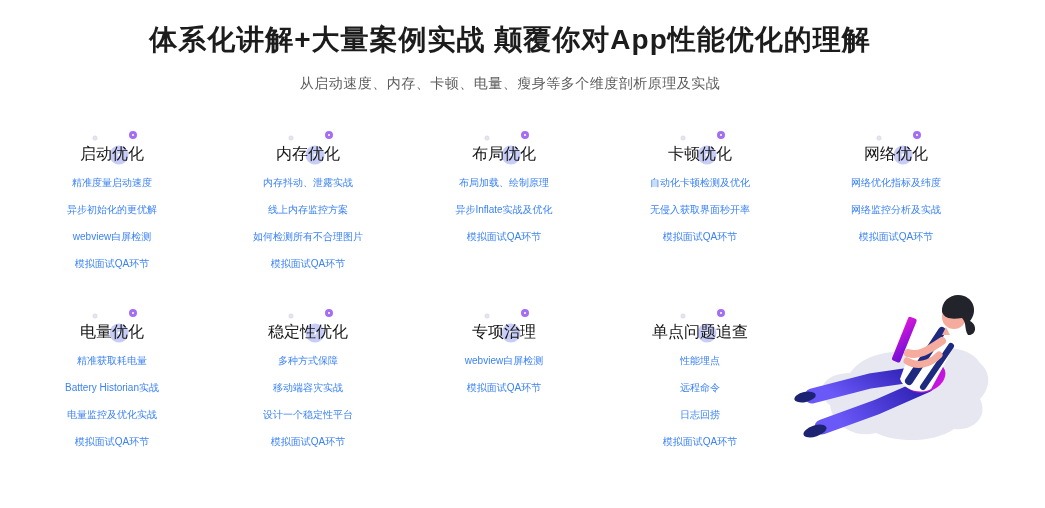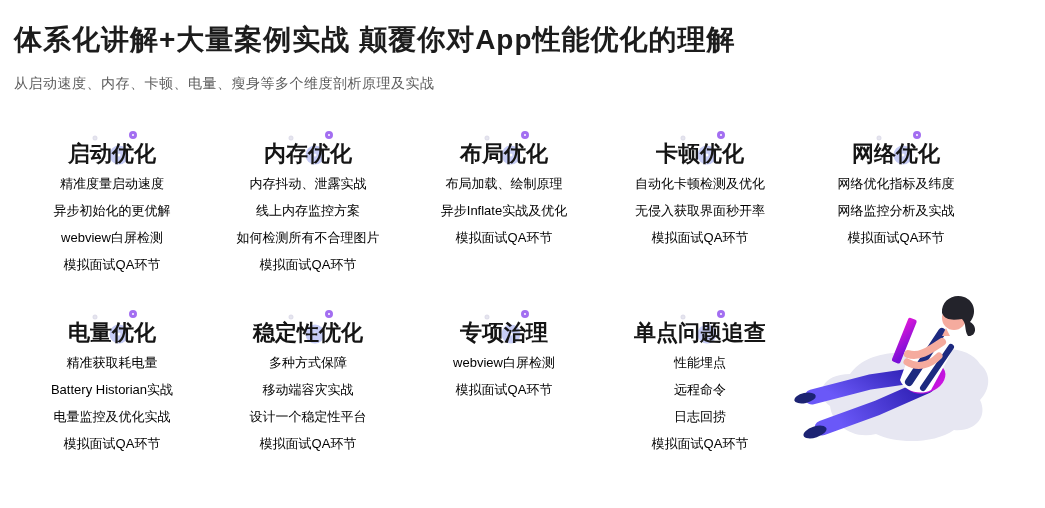--- a/index.html
+++ b/index.html
@@ -1,42 +1,42 @@
 <!DOCTYPE html>
 <html><head>
 <meta charset="utf-8">
 <style>
   * { margin:0; padding:0; box-sizing:border-box; }
   html,body { width:1045px; height:508px; background:#ffffff; overflow:hidden;
               font-family:"Liberation Sans","DejaVu Sans",sans-serif; }
   .wrap { width:992px; margin-left:14px; }
 
-  .hero { }
+  .hero { text-align:center; }
   .hero h1 { margin-top:24px; font-size:28px; line-height:32px; font-weight:700;
              color:#1c1c1c; letter-spacing:1px; }
   .hero p  { margin-top:19px; font-size:14px; line-height:16px; color:#5c5c5c;
              letter-spacing:0.5px; }
 
   .grid { display:grid; grid-template-columns:repeat(5,196px); row-gap:12px;
           margin-top:20px; width:980px; }
 
   .card { text-align:center; }
   .hw { position:relative; display:inline-block; margin-top:32px; }
-  .hw h3 { position:relative; z-index:2; font-size:22px; line-height:21px;
-           font-weight:700; color:#151515; }
+  .hw h3 { position:relative; z-index:2; font-size:16px; line-height:21px;
+           font-weight:400; color:#151515; }
   .ring { position:absolute; border-radius:50%; z-index:1; }
   .ring-big   { width:19px; height:19px; border:8px solid #c7cdf6;
                 left:calc(50% + 7px); top:calc(50% + 1px); transform:translate(-50%,-50%); }
   .ring-gray  { width:5px; height:5px; border:2px solid #e0dfeb;
                 left:calc(50% - 17px); top:calc(50% - 16px); transform:translate(-50%,-50%); }
   .ring-purple{ width:8px; height:8px; border:3.5px solid #a36ef1;
                 left:calc(50% + 21px); top:calc(50% - 19px); transform:translate(-50%,-50%); }
 
   .card ul { list-style:none; margin-top:5px; }
-  .card li { font-size:13px; line-height:27px; color:#000000; }
+  .card li { font-size:10px; line-height:27px; color:#3b82f6; }
 
   .illu-cell { position:relative; }
   .illu-cell svg { position:absolute; left:-6px; top:0; }
 </style>
 </head>
 <body>
 
 <div class="wrap">
 
   <div class="hero">

